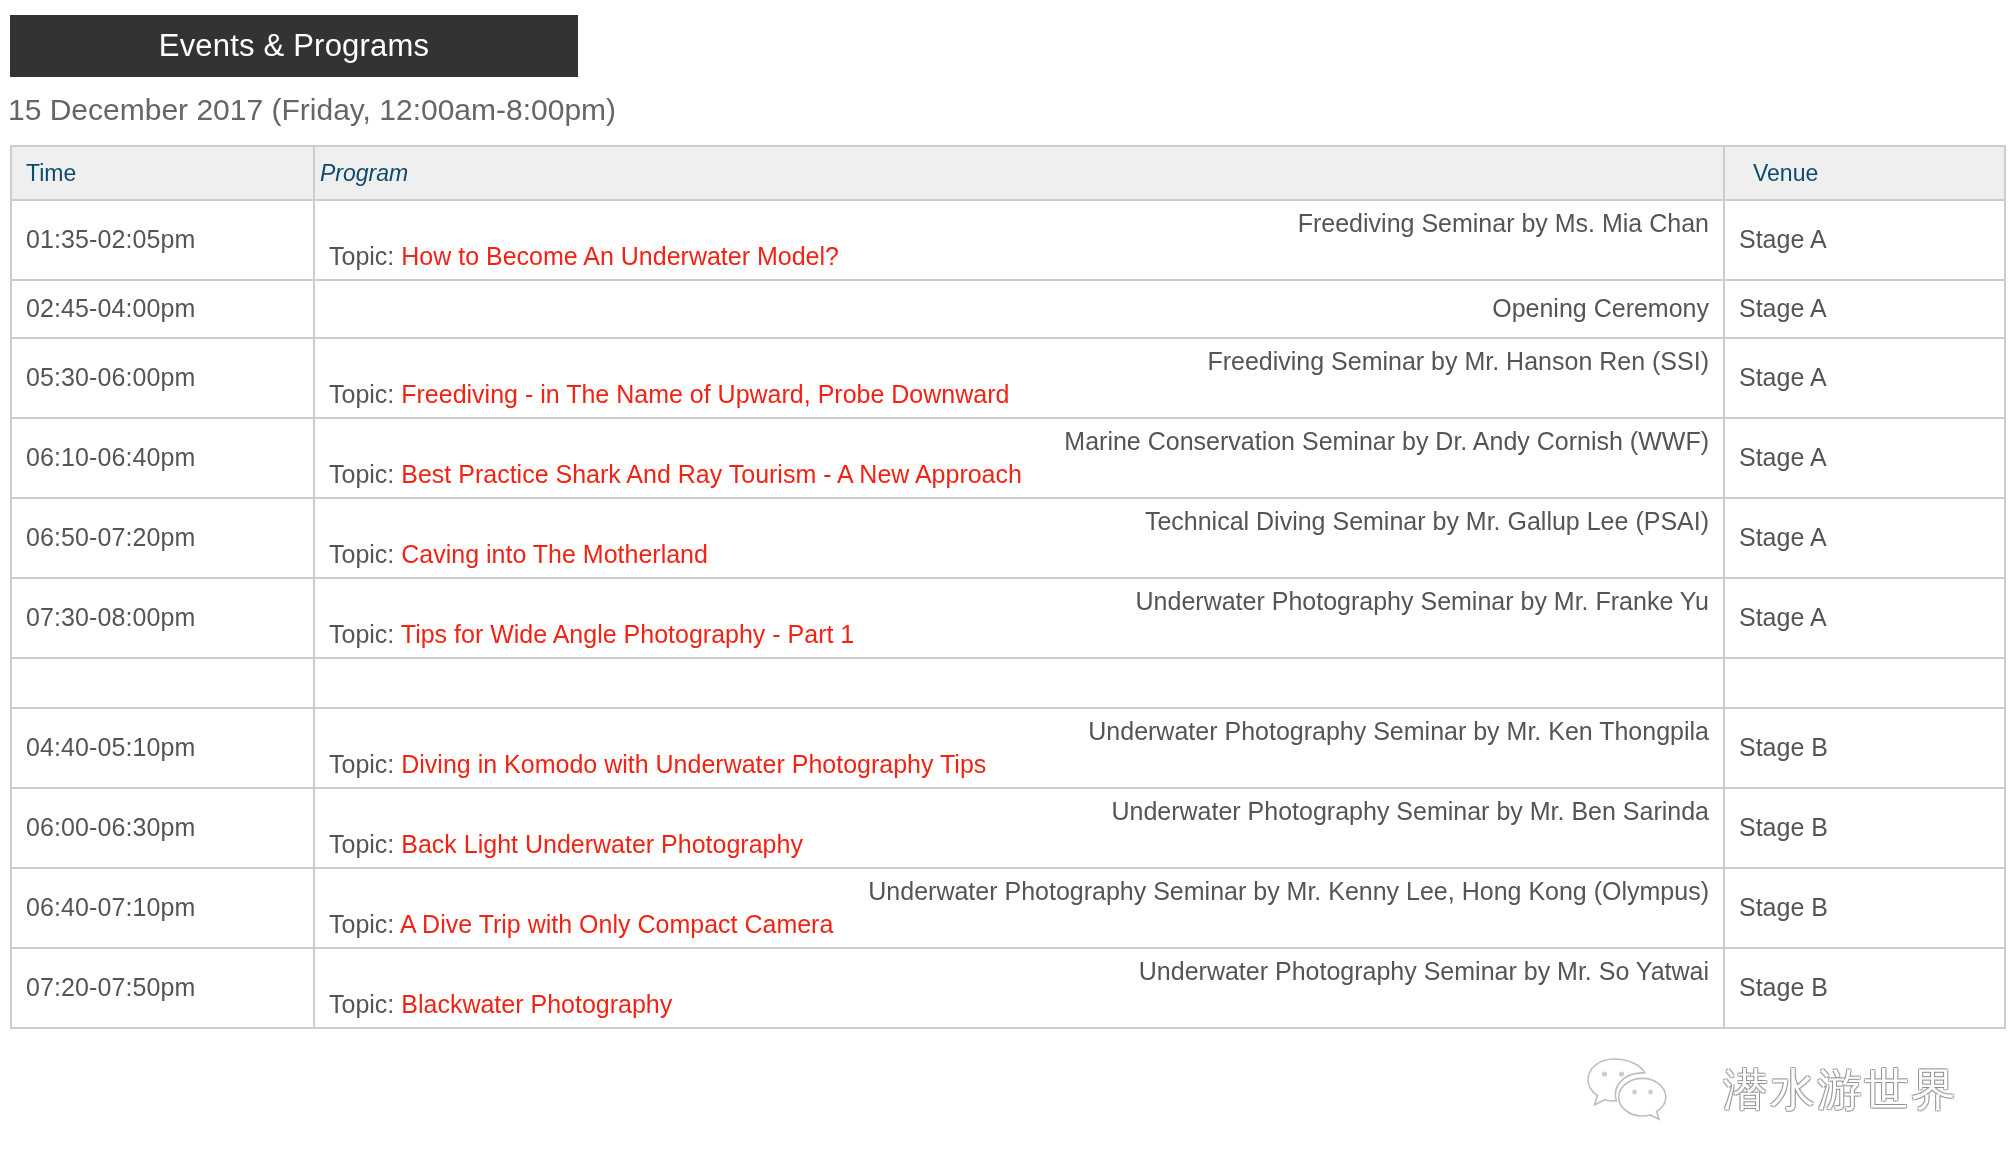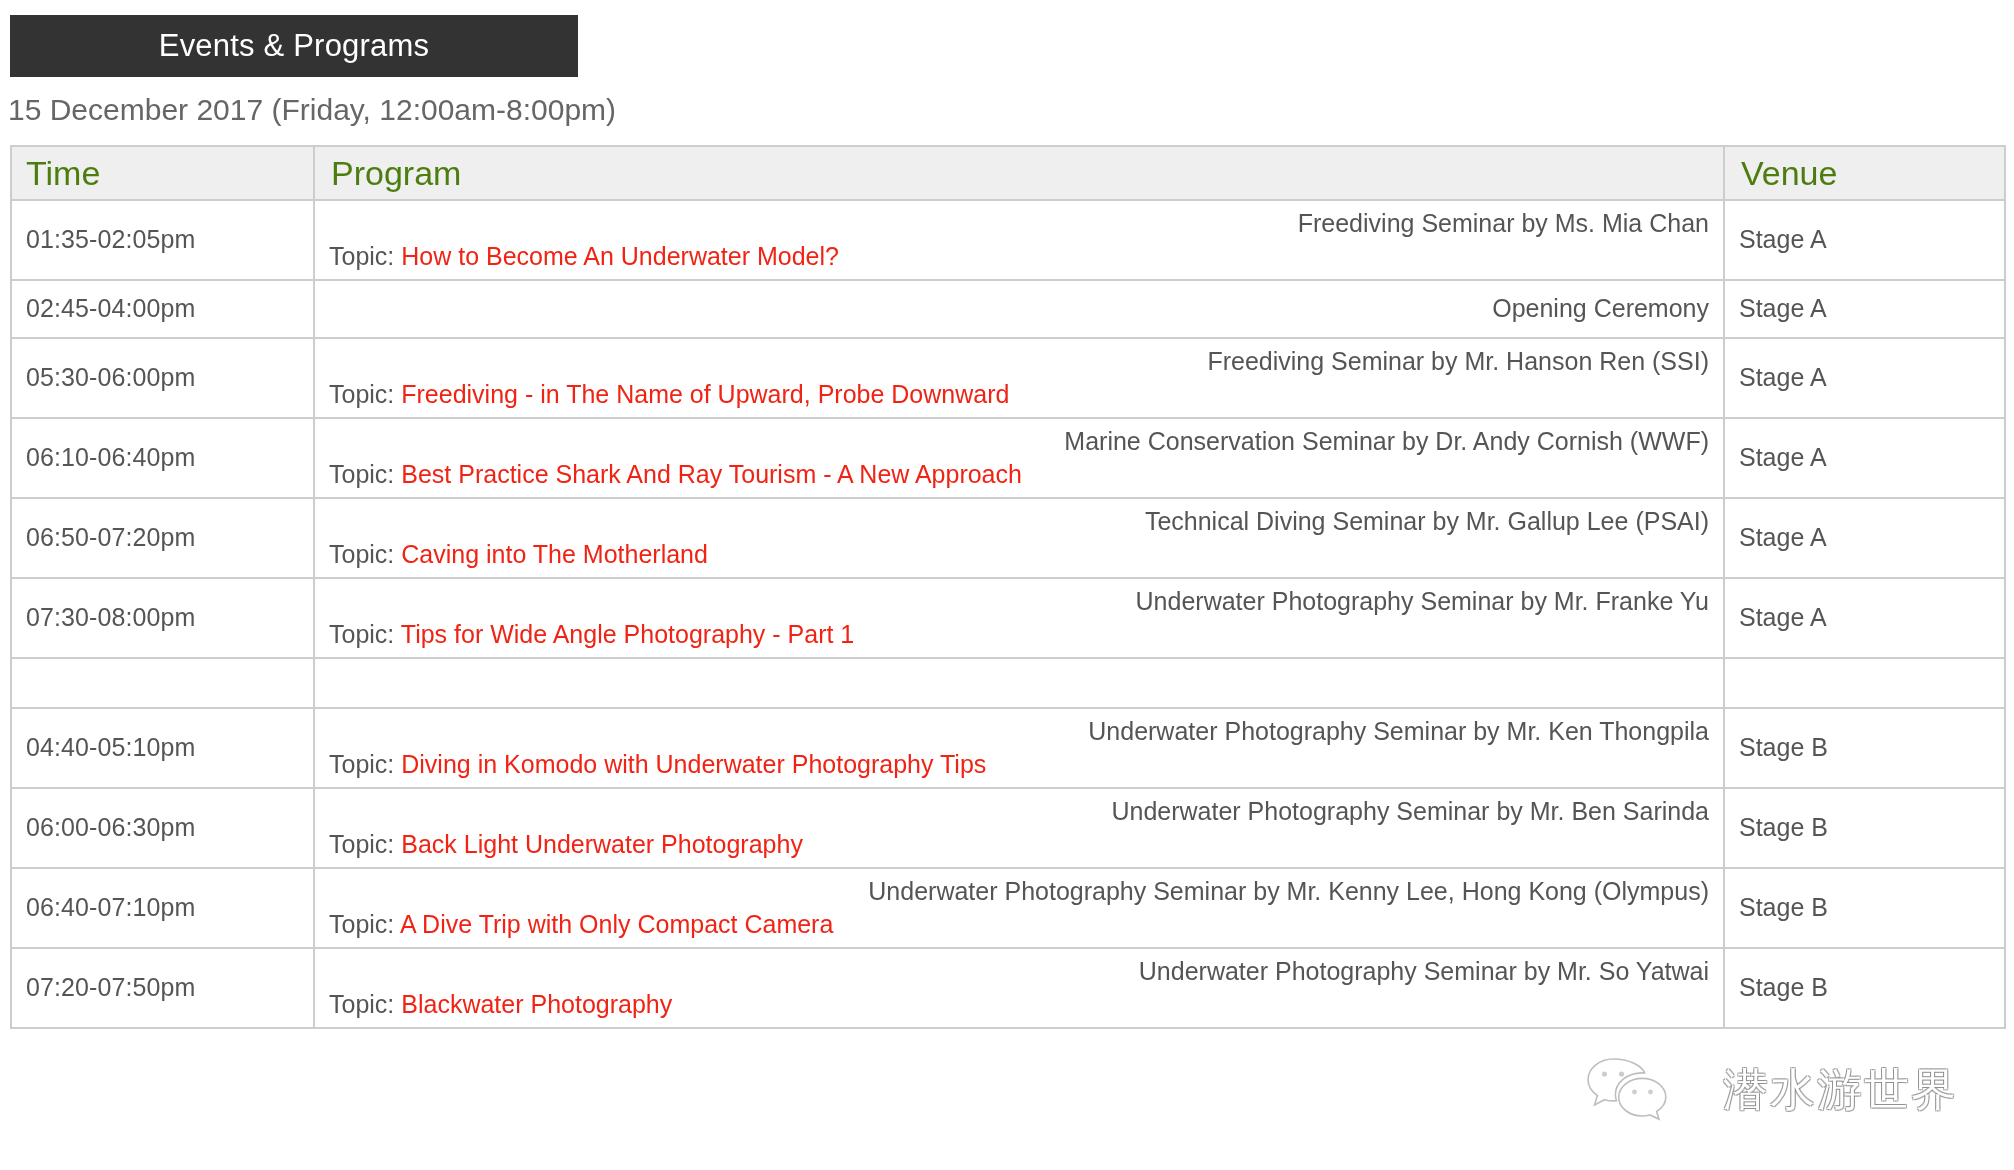--- a/index.html
+++ b/index.html
@@ -76,27 +76,27 @@
     border-right: 2px solid #cdcdcd;
     border-bottom: 2px solid #cdcdcd;
     vertical-align: middle;
     text-align: left;
     padding: 0 14px;
     box-sizing: border-box;
   }
   table.sched thead th {
     background: #efefef;
     height: 54px;
-    font-size: 34px;
+    font-size: 23px;
     font-weight: normal;
-    color: #4d7c0f;
+    color: #0c4a6e;
     padding: 0 14px;
   }
-  table.sched thead th.h-prog { padding-left: 16px; }
-  table.sched thead th.h-venue { padding-left: 16px; }
+  table.sched thead th.h-prog { padding-left: 5px; font-style: italic; }
+  table.sched thead th.h-venue { padding-left: 28px; }
 
   table.sched tbody td {
     background: #ffffff;
     font-size: 25px;
     color: #555555;
     line-height: 1.33;
   }
   tr.alt td { background: #f5f5f5; }
 
   td.time  { white-space: nowrap; font-size: 25px; letter-spacing: 0.1px; }

